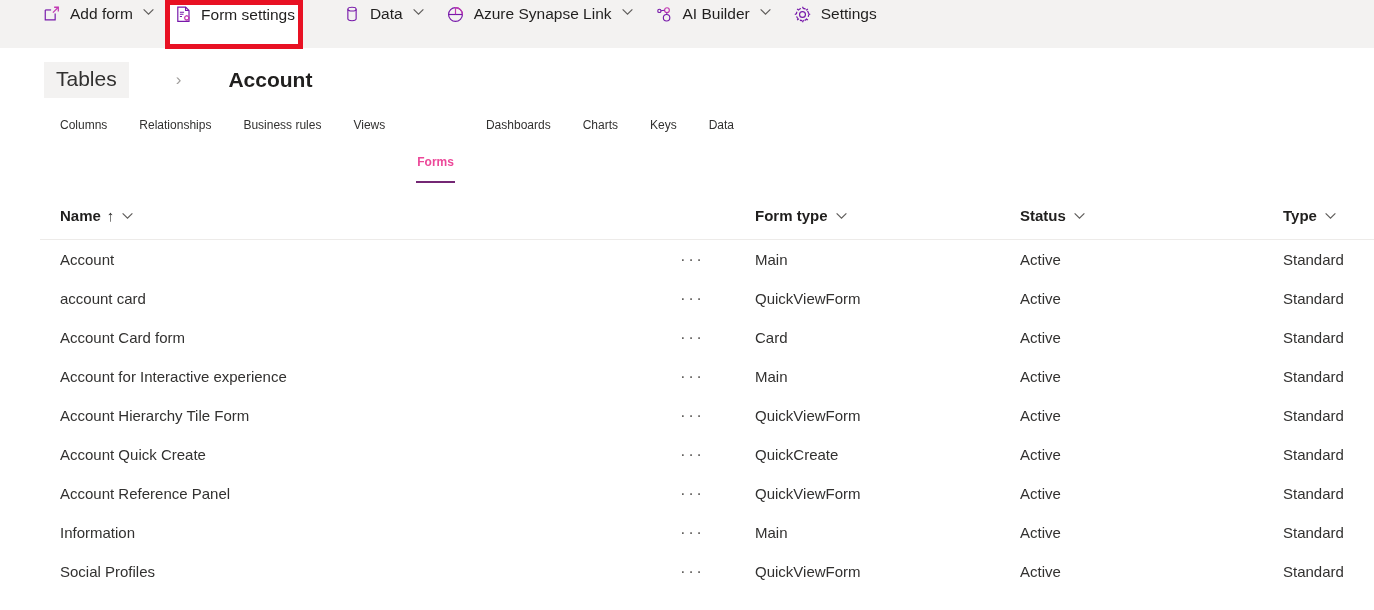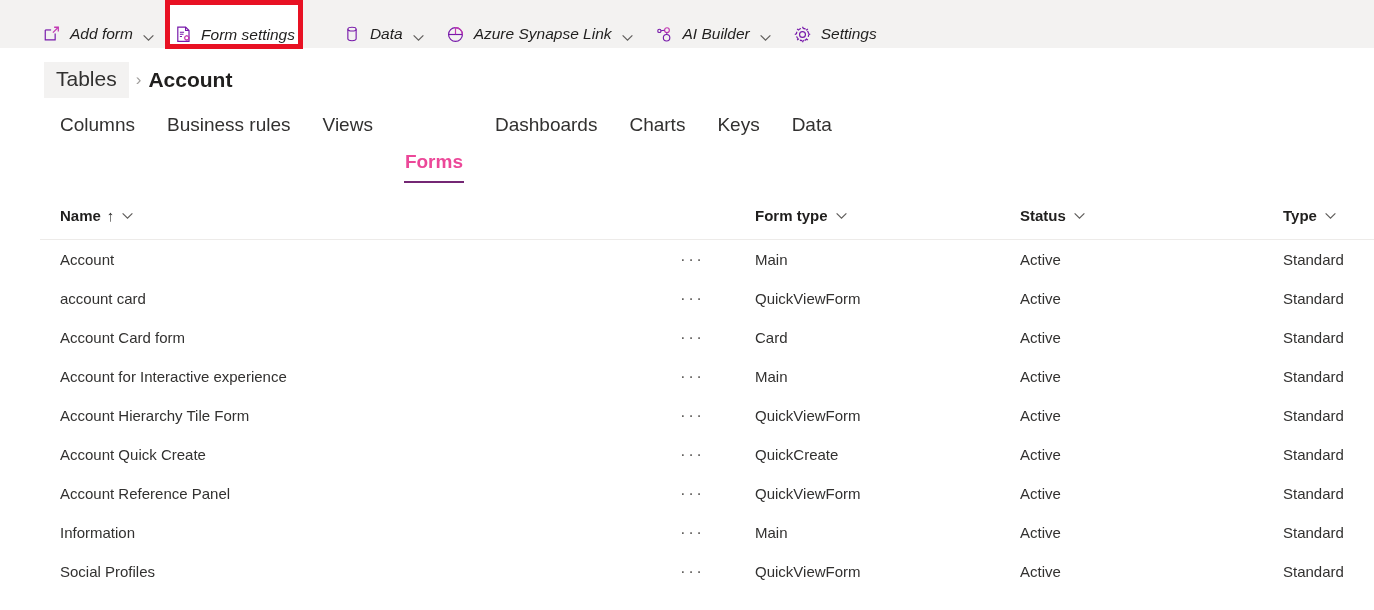--- a/index.html
+++ b/index.html
@@ -23,29 +23,28 @@
     left: 0; top: 0;
     width: 1374px;
     height: 48px;
     background: #f3f2f1;
     display: flex;
     align-items: center;
     padding-left: 32px;
   }
   .cmd-item {
     display: flex;
-    align-items: flex-end;
+    align-items: flex-start;
     height: 40px;
     padding: 0 10px;
     cursor: pointer;
     white-space: nowrap;
     background: transparent;
     border: none;
     font-family: "Liberation Sans", sans-serif;
-    font-style: italic;
   }
   .cmd-icon {
     width: 20px;
     height: 20px;
     display: inline-flex;
     align-items: center;
     justify-content: center;
     margin-right: 8px;
     flex: 0 0 auto;
   }
@@ -82,20 +81,21 @@
   #form-settings-highlight .cmd-item { padding: 0 6px; }
 
   
   #breadcrumb {
     position: absolute;
     left: 44px;
     top: 60px;
     display: flex;
     align-items: center;
     height: 40px;
+    gap: 40px;
   }
   .bc-root {
     font-size: 21px;
     color: #323130;
     background: #f3f2f1;
     padding: 3px 12px 5px 12px;
     cursor: pointer;
     line-height: 28px;
   }
   .bc-sep {
@@ -115,21 +115,21 @@
   #tab-strip {
     position: absolute;
     left: 44px;
     top: 112px;
     display: flex;
     align-items: flex-start;
     height: 40px;
   }
   .tab {
     position: relative;
-    font-size: 19px;
+    font-size: 12px;
     color: #323130;
     padding: 2px 16px 10px 16px;
     cursor: pointer;
     white-space: nowrap;
     line-height: 22px;
   }
   .tab.active {
     font-weight: bold;
     color: #ec4899;
     margin-top: 37px;
@@ -310,20 +310,21 @@
 </div>
 
 <div id="breadcrumb">
   <span class="bc-root">Tables</span>
   <span class="bc-sep">›</span>
   <span class="bc-current">Account</span>
 </div>
 
 <div id="tab-strip">
   <div class="tab">Columns</div>
+  <div class="tab">Relationships</div>
   <div class="tab">Business rules</div>
   <div class="tab">Views</div>
   <div class="tab active">Forms</div>
   <div class="tab">Dashboards</div>
   <div class="tab">Charts</div>
   <div class="tab">Keys</div>
   <div class="tab">Data</div>
 </div>
 
 <div id="grid">

